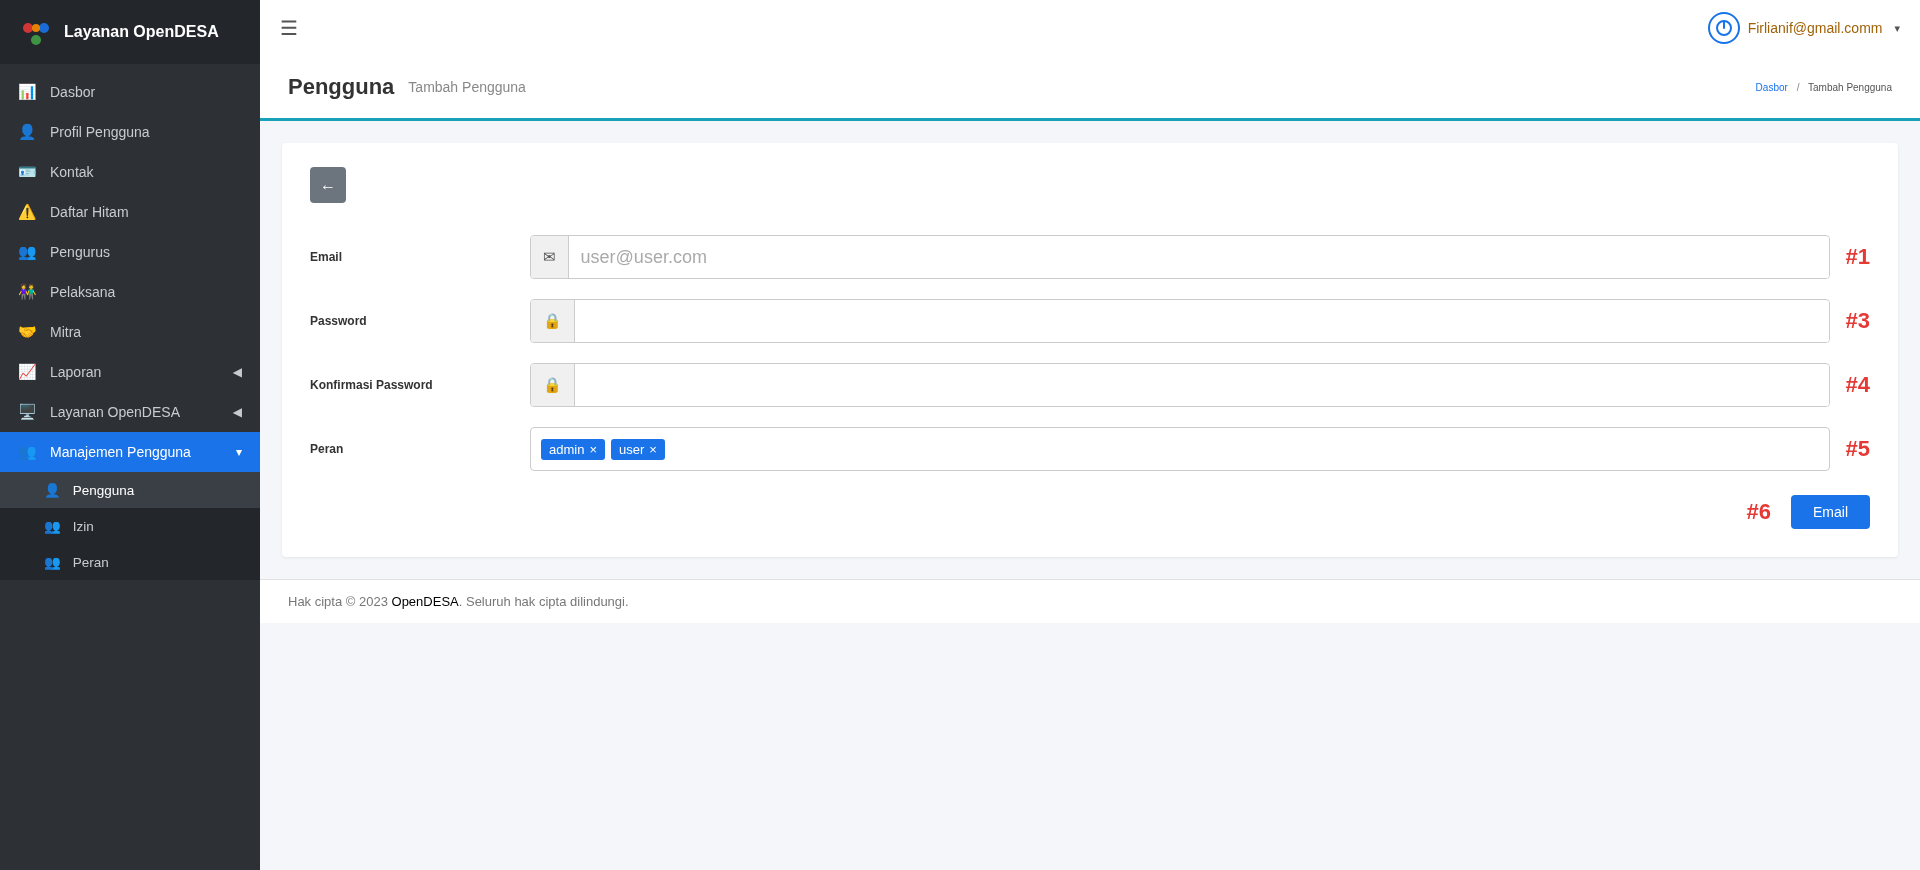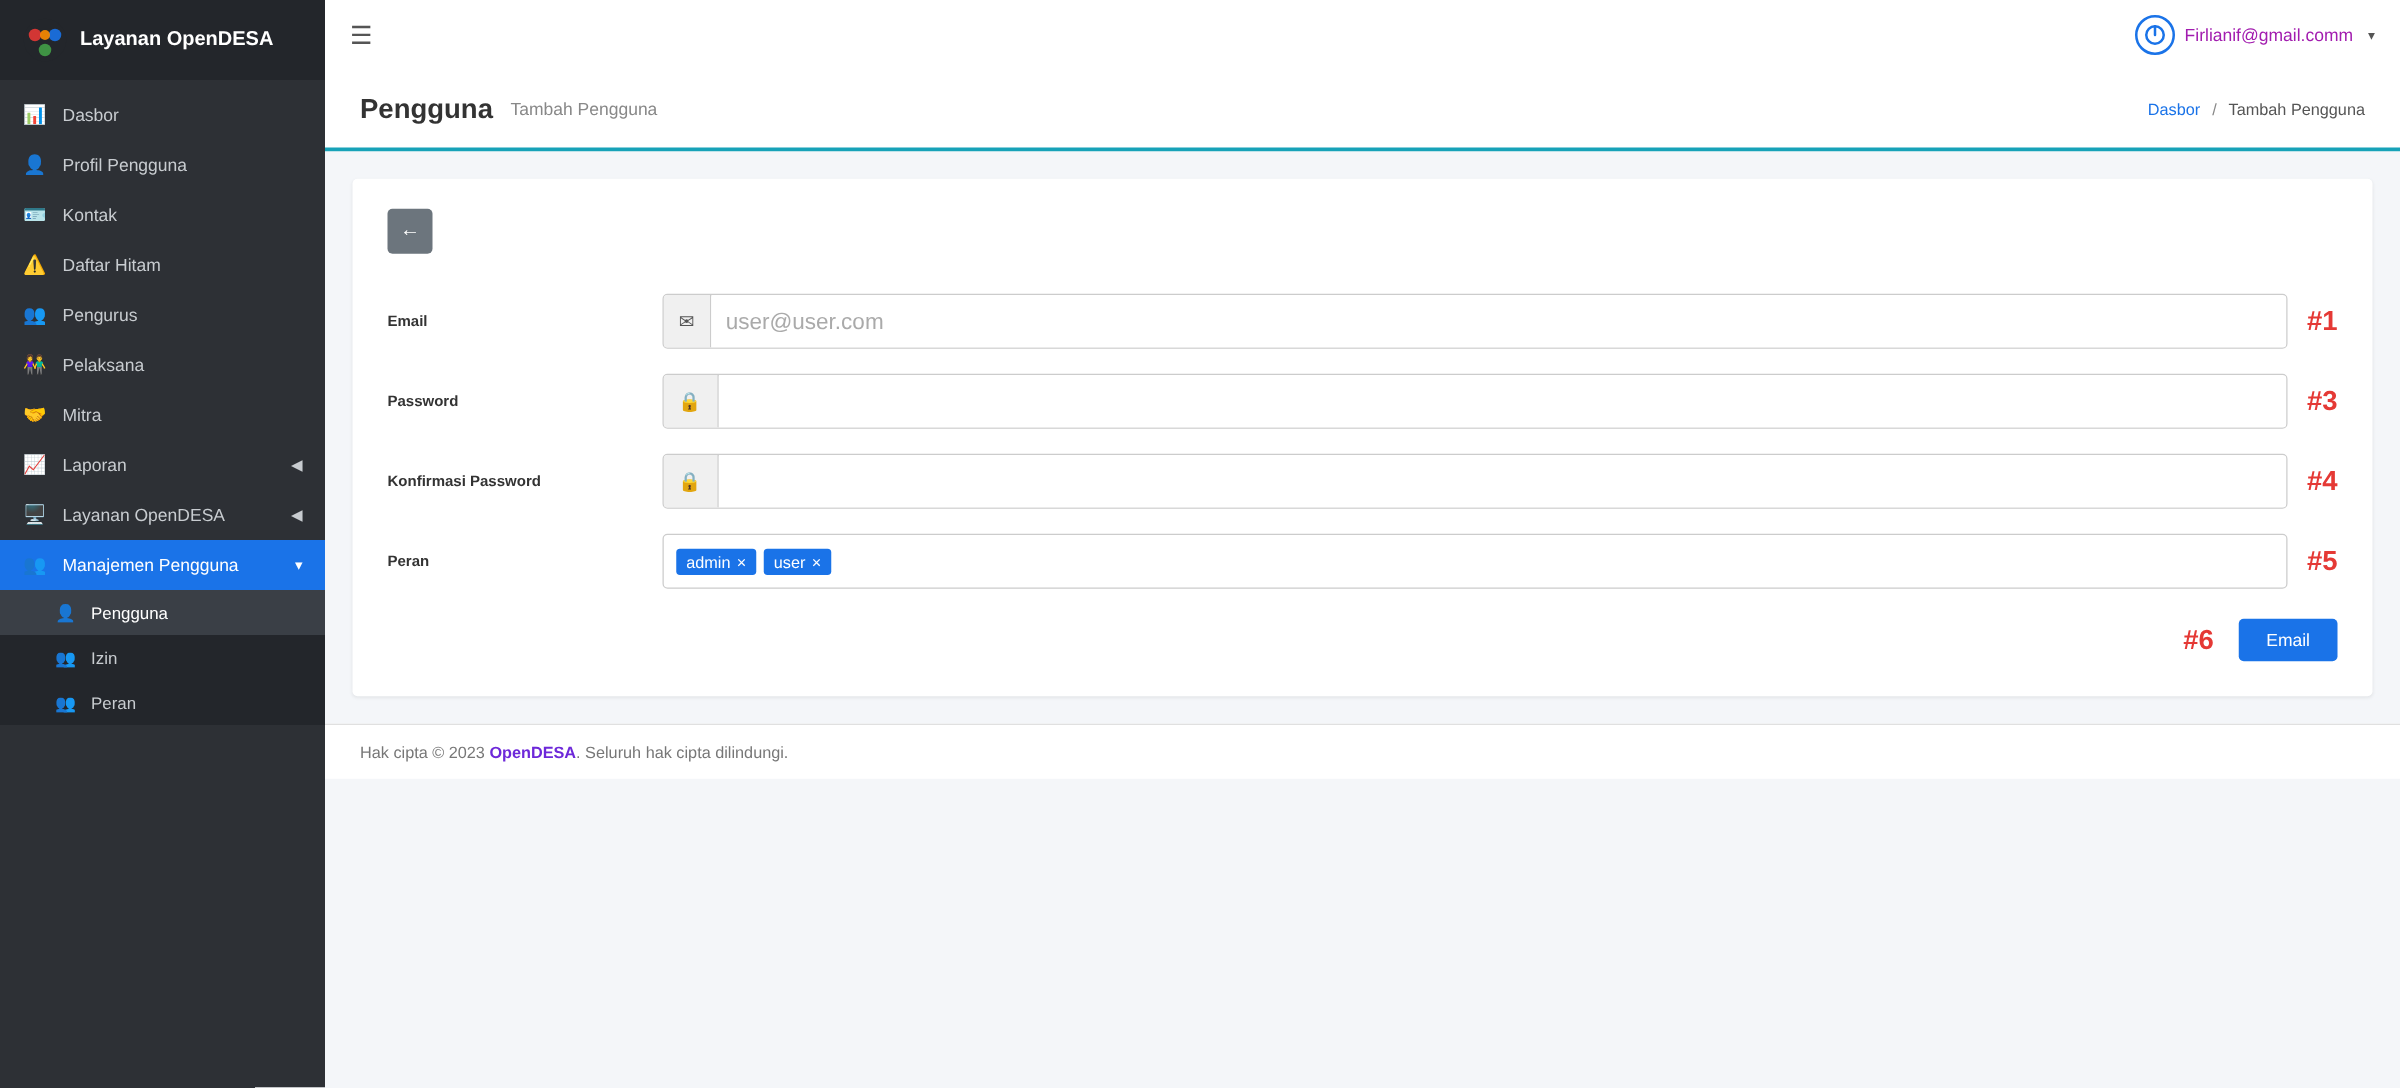--- a/index.html
+++ b/index.html
@@ -80,21 +80,21 @@
     .topbar-left { display: flex; align-items: center; gap: 12px; }
     .hamburger { font-size: 20px; cursor: pointer; color: #555; }
     .topbar-right { display: flex; align-items: center; gap: 8px; }
     .user-icon-circle {
       width: 32px; height: 32px;
       border-radius: 50%;
       border: 2px solid #1a73e8;
       display: flex; align-items: center; justify-content: center;
       color: #1a73e8; font-size: 14px;
     }
-    .user-email { font-size: 14px; color: #a21caf; text-align: center; }
+    .user-email { font-size: 14px; color: #a16207; text-align: center; }
     .dropdown-arrow { font-size: 11px; color: #555; margin-left: 4px; cursor: pointer; }
 
     
     .content-area {
       flex: 1;
       overflow-y: auto;
       padding: 0;
       background: #f4f6f9;
     }
 
@@ -103,21 +103,21 @@
       background: #fff;
       padding: 18px 28px;
       display: flex;
       align-items: center;
       justify-content: space-between;
       border-bottom: 3px solid #17a2b8;
     }
     .page-header-left { display: flex; align-items: center; gap: 14px; }
     .page-title { font-size: 22px; font-weight: 600; color: #333; }
     .page-subtitle { font-size: 14px; color: #888; }
-    .breadcrumb { font-size: 13px; color: #555; }
+    .breadcrumb { font-size: 10px; color: #555; }
     .breadcrumb a { color: #1a73e8; text-decoration: none; }
     .breadcrumb-sep { margin: 0 6px; color: #888; }
 
     
     .card {
       background: #fff;
       margin: 22px 22px;
       border-radius: 4px;
       box-shadow: 0 1px 3px rgba(0,0,0,0.07);
       padding: 24px 28px 28px;
@@ -232,21 +232,21 @@
     }
 
     
     .footer {
       background: #fff;
       padding: 14px 28px;
       font-size: 13px;
       color: #777;
       border-top: 1px solid #e0e0e0;
     }
-    .footer span.brand { color: #6d28d9; font-weight: 700; text-align: center; }
+    .footer span.brand { color: #000000; font-weight: 400; text-align: center; }
 
     
     .logo-svg { width: 36px; height: 36px; }
   </style>
 </head>
 <body>
 
 <nav class="sidebar">
   <div class="sidebar-logo">
     <svg class="logo-svg" viewBox="0 0 36 36">

